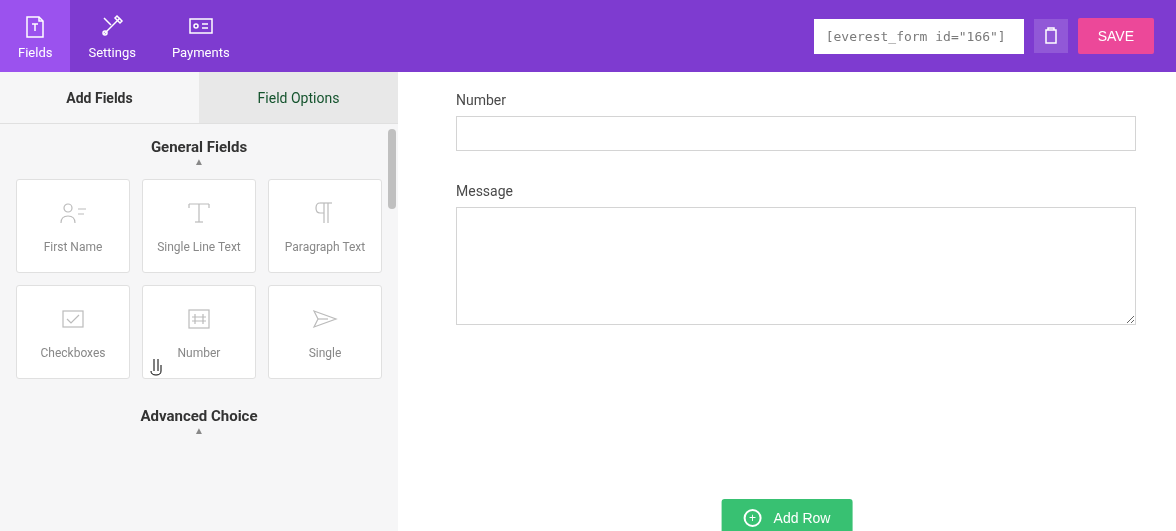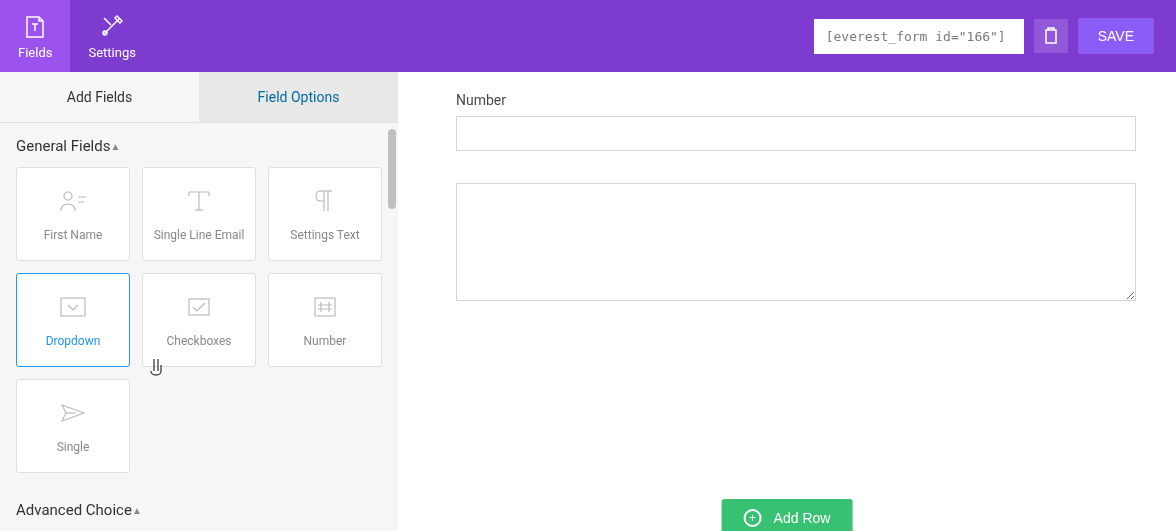--- a/index.html
+++ b/index.html
@@ -6,34 +6,34 @@
     body { font-family: -apple-system, BlinkMacSystemFont, "Segoe UI", Roboto, sans-serif; background: #fff; overflow: hidden; }
     
     .topbar { height: 72px; background: #7e3bd0; display: flex; align-items: center; justify-content: space-between; }
     .topbar-left { display: flex; height: 100%; }
     .topbar-item { display: flex; flex-direction: column; align-items: center; justify-content: center; padding: 0 18px; color: #fff; font-size: 13px; cursor: pointer; gap: 6px; }
     .topbar-item.active { background: #9b52ee; }
     .topbar-item .icon { width: 26px; height: 26px; display: flex; align-items: center; justify-content: center; color: #fff; }
     .topbar-right { display: flex; align-items: center; gap: 10px; padding-right: 22px; }
     .shortcode-box { background: #fff; color: #7a7a7a; font-family: monospace; font-size: 13px; padding: 10px 12px; border: none; width: 210px; }
     .copy-btn { width: 34px; height: 34px; background: rgba(255,255,255,0.15); display: flex; align-items: center; justify-content: center; color: #fff; cursor: pointer; }
-    .save-btn { background: #8b5cf6; color: #fff; border: none; padding: 10px 20px; font-size: 14px; font-weight: 500; cursor: pointer; border-radius: 2px; }
+    .save-btn { background: #ec4899; color: #fff; border: none; padding: 10px 20px; font-size: 14px; font-weight: 500; cursor: pointer; border-radius: 2px; }
     
     .main { display: flex; height: calc(531px - 72px); }
     
     .sidebar { width: 398px; background: #f6f6f7; display: flex; flex-direction: column; position: relative; }
     .tabs { display: flex; height: 52px; border-bottom: 1px solid #e0e0e0; }
     .tab { flex: 1; display: flex; align-items: center; justify-content: center; font-size: 14px; color: #333; cursor: pointer; }
-    .tab.active { background: #f6f6f7; }
-    .tab.inactive { background: #e8e8e8; color: #0369a1; }
+    .tab.active { background: #f6f6f7; font-weight: bold; }
+    .tab.inactive { background: #e8e8e8; color: #14532d; }
     
     .scrollbar-track { position: absolute; right: 0; top: 52px; width: 12px; height: 110px; }
     .scrollbar-thumb { width: 8px; height: 80px; background: #c0c0c0; border-radius: 4px; margin: 5px auto 0; }
     
-    .section-header { display: flex; align-items: center; padding: 14px 16px 12px; font-size: 15px; font-weight: 400; color: #333; cursor: pointer; }
+    .section-header { display: flex; align-items: center; padding: 14px 16px 12px; font-size: 15px; font-weight: 700; color: #333; cursor: pointer; flex-direction: column; }
     .caret { font-size: 10px; color: #888; }
     
     .field-grid { display: grid; grid-template-columns: repeat(3, 1fr); gap: 12px; padding: 0 16px 14px; }
     .field-item { background: #fff; border: 1px solid #e0e0e0; border-radius: 3px; display: flex; flex-direction: column; align-items: center; justify-content: center; height: 94px; cursor: pointer; gap: 12px; }
     .field-item.highlighted { border-color: #2196f3; }
     .field-item .fi-icon { width: 30px; height: 30px; display: flex; align-items: center; justify-content: center; color: #aaa; }
     .field-item .fi-label { font-size: 12px; color: #888; }
     .field-item.highlighted .fi-label { color: #2196f3; }
     
     .cursor-overlay { position: absolute; left: 148px; top: 285px; width: 20px; height: 20px; pointer-events: none; }
@@ -70,20 +70,30 @@
       <span class="icon">
         <svg width="26" height="26" viewBox="0 0 26 26" fill="none" stroke="#fff" stroke-width="1.5">
           <path d="M5 21 L21 5"></path>
           <path d="M5 5 L12 12"></path>
           <path d="M18 3 L23 8 L21 10 L16 5 Z"></path>
           <circle cx="6" cy="20" r="2"></circle>
         </svg>
       </span>
       <span>Settings</span>
     </div>
+    <div class="topbar-item">
+      <span class="icon">
+        <svg width="26" height="20" viewBox="0 0 26 20" fill="none" stroke="#fff" stroke-width="1.5">
+          <rect x="2" y="3" width="22" height="14"></rect>
+          <circle cx="8" cy="10" r="2"></circle>
+          <path d="M14 8 L20 8 M14 12 L20 12"></path>
+        </svg>
+      </span>
+      <span>Payments</span>
+    </div>
   </div>
   <div class="topbar-right">
     <input class="shortcode-box" readonly="" value="[everest_form id=&quot;166&quot;]" style="">
     <div class="copy-btn">
       <svg width="16" height="18" viewBox="0 0 16 18" fill="none" stroke="#fff" stroke-width="1.5">
         <rect x="3" y="3" width="10" height="13"></rect>
         <path d="M5 3 L5 1 L11 1 L11 3"></path>
       </svg>
     </div>
     <button class="save-btn">SAVE</button>
@@ -118,41 +128,32 @@
         <span class="fi-label">First Name</span>
       </div>
       <div class="field-item">
         <span class="fi-icon">
           <svg width="28" height="26" viewBox="0 0 28 26" fill="none" stroke="#bbb" stroke-width="1.2">
             <path d="M4 4 L24 4 M4 4 L4 8 M24 4 L24 8"></path>
             <path d="M14 4 L14 22"></path>
             <path d="M10 22 L18 22"></path>
           </svg>
         </span>
-        <span class="fi-label">Single Line Email</span>
+        <span class="fi-label">Single Line Text</span>
       </div>
       <div class="field-item">
         <span class="fi-icon">
           <svg width="22" height="26" viewBox="0 0 22 26" fill="none" stroke="#bbb" stroke-width="1.2">
             <path d="M6 3 L18 3"></path>
             <path d="M14 3 L14 23"></path>
             <path d="M10 3 L10 23"></path>
             <path d="M6 3 Q2 3 2 8 Q2 13 6 13 L10 13"></path>
           </svg>
         </span>
-        <span class="fi-label">Settings Text</span>
-      </div>
-      <div class="field-item highlighted">
-        <span class="fi-icon">
-          <svg width="30" height="24" viewBox="0 0 30 24" fill="none" stroke="#bbb" stroke-width="1.2">
-            <rect x="3" y="3" width="24" height="18"></rect>
-            <path d="M10 10 L15 15 L20 10"></path>
-          </svg>
-        </span>
-        <span class="fi-label">Dropdown</span>
+        <span class="fi-label">Paragraph Text</span>
       </div>
       <div class="field-item">
         <span class="fi-icon">
           <svg width="26" height="22" viewBox="0 0 26 22" fill="none" stroke="#bbb" stroke-width="1.2">
             <rect x="3" y="3" width="20" height="16"></rect>
             <path d="M7 11 L11 15 L19 7"></path>
           </svg>
         </span>
         <span class="fi-label">Checkboxes</span>
       </div>
@@ -187,20 +188,21 @@
       </svg>
     </div>
   </div>
 
   <div class="preview">
     <div class="form-row">
       <label class="form-label">Number</label>
       <input class="form-input" style="">
     </div>
     <div class="form-row">
+      <label class="form-label">Message</label>
       <textarea class="form-textarea" style=""></textarea>
     </div>
 
     <button class="add-row-btn">
       <span class="plus-icon">+</span>
       <span>Add Row</span>
     </button>
   </div>
 </div>
 

